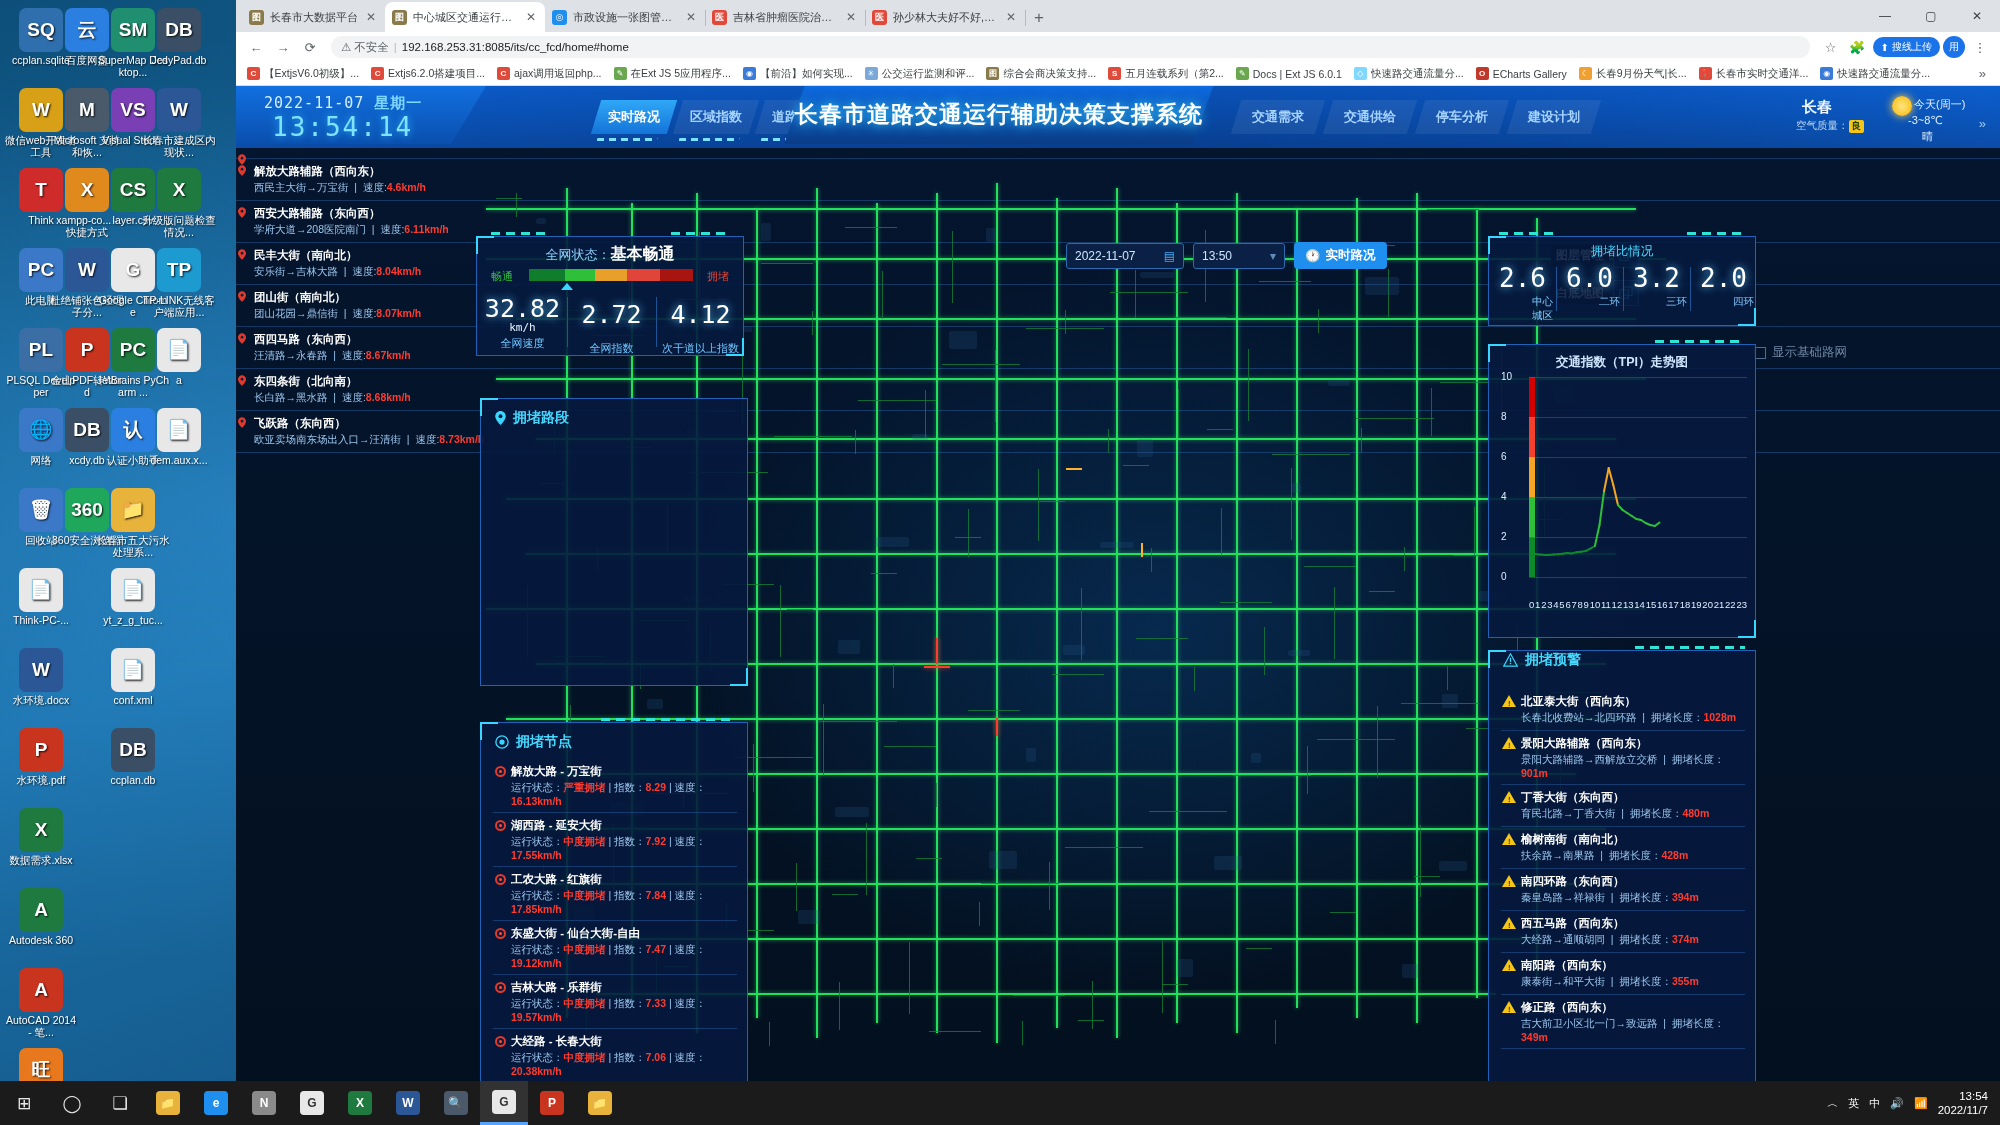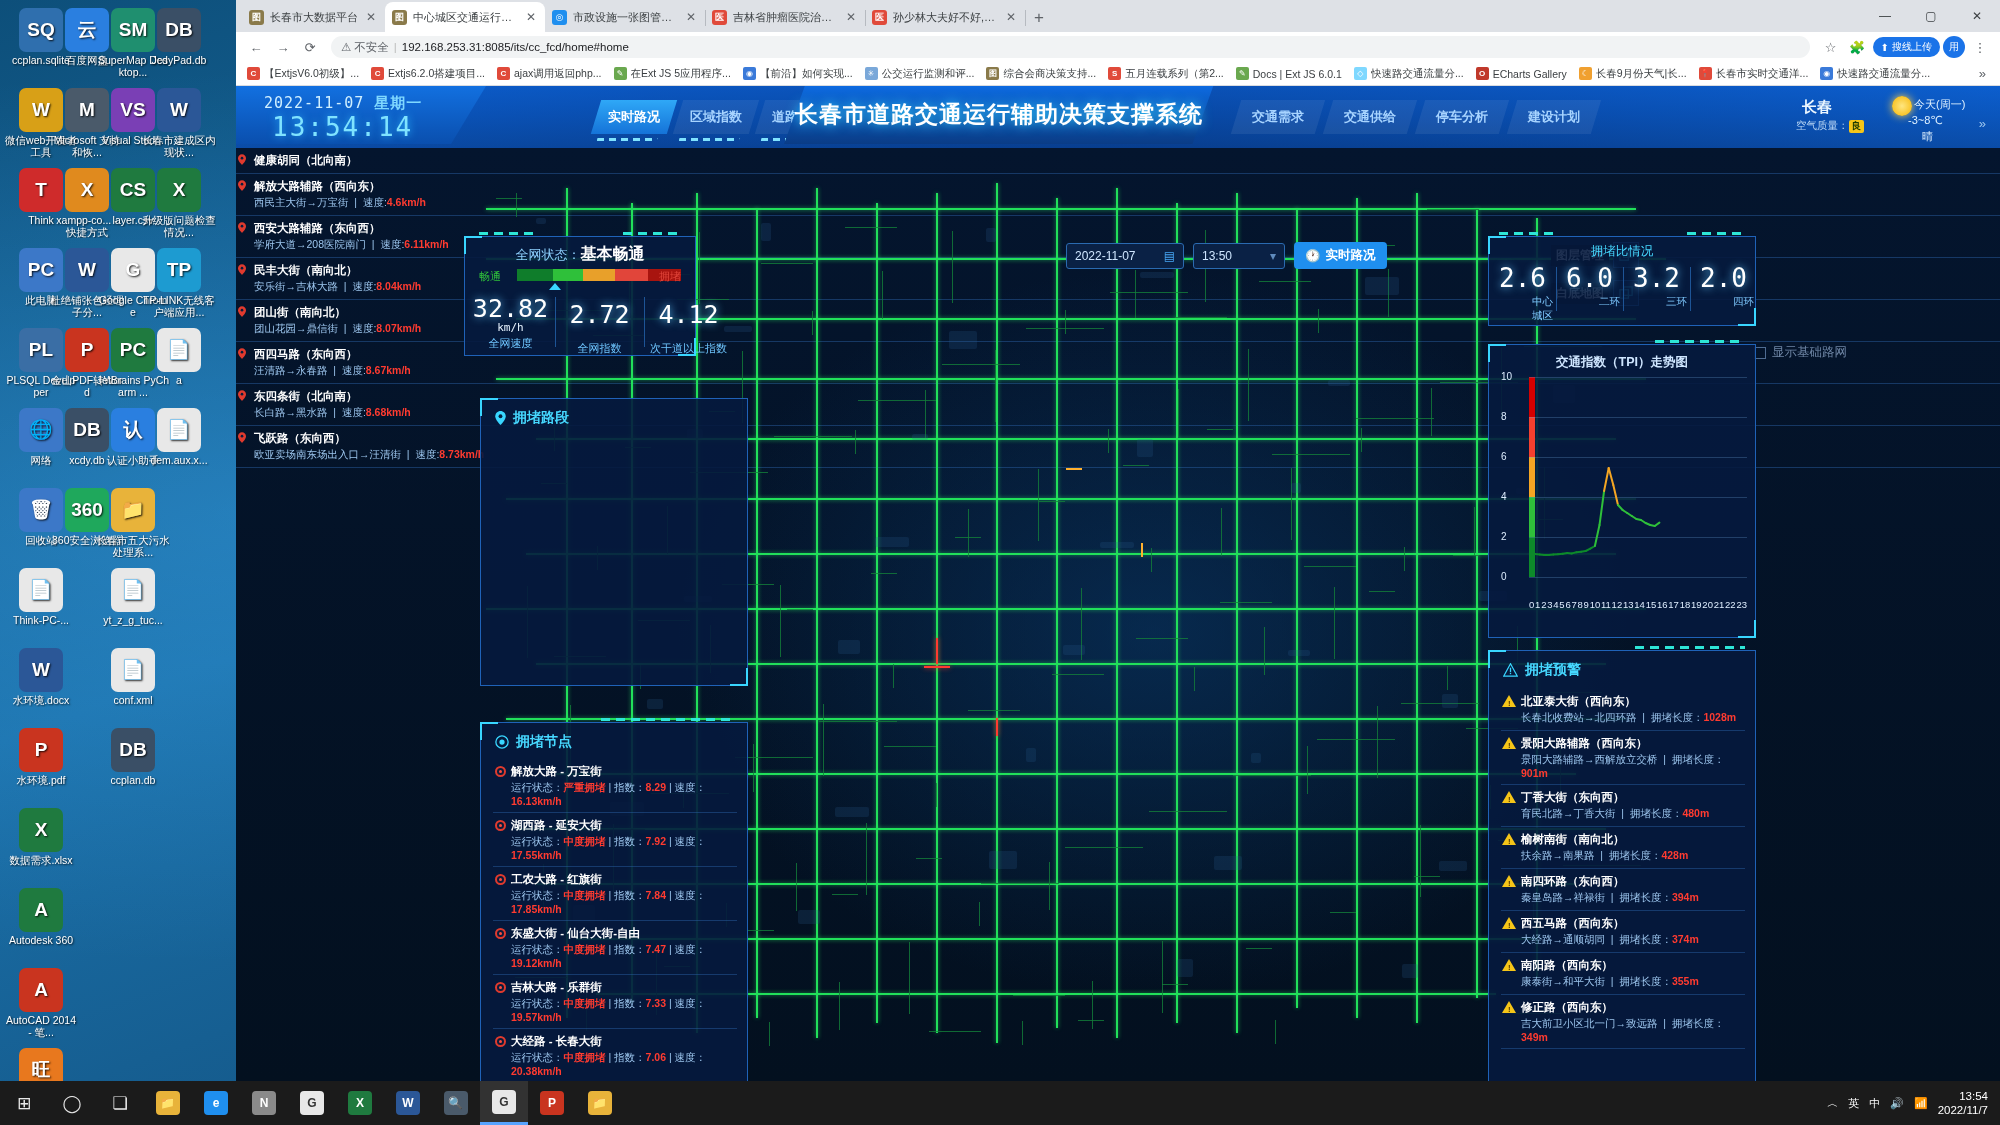--- a/index.html
+++ b/index.html
@@ -141,21 +141,21 @@
   .panel { position:absolute; background:rgba(6,26,62,.90); border:1px solid #1f62b8; }
   .panel::before { content:""; position:absolute; left:-1px; top:-1px; width:16px; height:16px;
      border-left:2px solid #39d6ff; border-top:2px solid #39d6ff; }
   .panel::after { content:""; position:absolute; right:-1px; bottom:-1px; width:16px; height:16px;
      border-right:2px solid #39d6ff; border-bottom:2px solid #39d6ff; }
   .p-dash { position:absolute; top:-5px; height:3px;
      background:repeating-linear-gradient(90deg,#2ee6d6 0 9px,transparent 9px 15px); }
   .p-title { font-size:14px; color:#46d8ff; font-weight:bold; display:flex; align-items:center; gap:7px; }
 
   
-  #pnl-status { left:228px; top:88px; width:232px; height:120px; }
+  #pnl-status { left:240px; top:88px; width:268px; height:120px; }
   #st-head { position:absolute; left:0; top:7px; width:100%; text-align:center; font-size:13px; color:#8fd2ff; }
   #st-head b { color:#fff; font-size:16px; }
   #st-bar { position:absolute; left:52px; top:32px; width:164px; height:12px;
      background:linear-gradient(90deg,#0f7d2b 0 22%,#2fc03a 22% 40%,#e8a02a 40% 60%,#e1453a 60% 80%,#a8140f 80% 100%); }
   #st-l { position:absolute; left:14px; top:32px; font-size:11px; color:#2fc03a; }
   #st-r { position:absolute; right:14px; top:32px; font-size:11px; color:#e1453a; }
   #st-arrow { position:absolute; left:84px; top:46px; width:0; height:0;
      border-left:6px solid transparent; border-right:6px solid transparent; border-bottom:7px solid #39d6ff; }
   .st-cell { position:absolute; top:58px; width:89px; text-align:center; }
   .st-cell .v { font-size:25px; color:#fff; font-family:"DejaVu Sans Mono",monospace;
@@ -203,21 +203,21 @@
   #ch-plot { position:absolute; left:26px; top:32px; width:232px; height:222px; }
   .ch-grid { position:absolute; left:14px; right:0; height:1px; background:rgba(110,165,220,.28); }
   .ch-ylab { position:absolute; left:-14px; font-size:10px; color:#dfeeff; transform:translateY(-6px); }
   #ch-legend { position:absolute; left:14px; top:0; width:6px; height:200px;
      background:linear-gradient(180deg,#d40000 0 20%,#f5402e 20% 40%,#f5a623 40% 60%,#2fc03a 60% 80%,#0d8a2a 80% 100%); }
   #ch-xaxis { position:absolute; left:40px; top:254px; width:218px; display:flex;
      justify-content:space-between; font-size:9.5px; color:#dfeeff; }
 
   
   #pnl-warn { left:1252px; top:502px; width:268px; height:472px; }
-  #pnl-warn .p-title { position:absolute; left:14px; top:10px; }
+  #pnl-warn .p-title { position:absolute; left:14px; top:0; }
   .wl { position:absolute; left:12px; top:38px; width:244px; }
   .wl-item { border-bottom:1px solid rgba(45,100,170,.45); padding:5px 0 5px 20px; position:relative; }
   .wl-item .tri { position:absolute; left:1px; top:6px; width:0; height:0;
      border-left:7px solid transparent; border-right:7px solid transparent; border-bottom:12px solid #f5c518; }
   .wl-item .tri i { position:absolute; left:-1px; top:4px; font-size:8px; color:#5a3d00;
      font-weight:bold; font-style:normal; }
   .wl-name { font-size:11.5px; color:#fff; font-weight:bold; }
   .wl-sub { font-size:10.5px; color:#9dc6ee; margin-top:2px; }
   .wl-sub .r { color:#ff3b30; font-weight:bold; }
 </style>
@@ -617,21 +617,20 @@
     </div>
 
     <div id="map">
       <div id="mapbg"></div>
       <div id="roads-host">
           <div class="rl-item">
             <svg class="pin" viewBox="0 0 12 16">
               <path d="M6 0C2.7 0 0 2.7 0 6c0 4.5 6 10 6 10s6-5.5 6-10c0-3.3-2.7-6-6-6z" fill="#e03a2e"></path>
               <circle cx="6" cy="6" r="2" fill="#0a1c3c"></circle>
             </svg>
-            <div class="rl-name">健康胡同（北向南）</div>
           </div>
           <div class="rl-item">
             <svg class="pin" viewBox="0 0 12 16">
               <path d="M6 0C2.7 0 0 2.7 0 6c0 4.5 6 10 6 10s6-5.5 6-10c0-3.3-2.7-6-6-6z" fill="#e03a2e"></path>
               <circle cx="6" cy="6" r="2" fill="#0a1c3c"></circle>
             </svg>
             <div class="rl-name">解放大路辅路（西向东）</div>
             <div class="rl-sub"><span>西民主大街→万宝街</span> &nbsp;|&nbsp; <span>速度:</span><span class="sp">4.6km/h</span></div>
           </div>
           <div class="rl-item">

